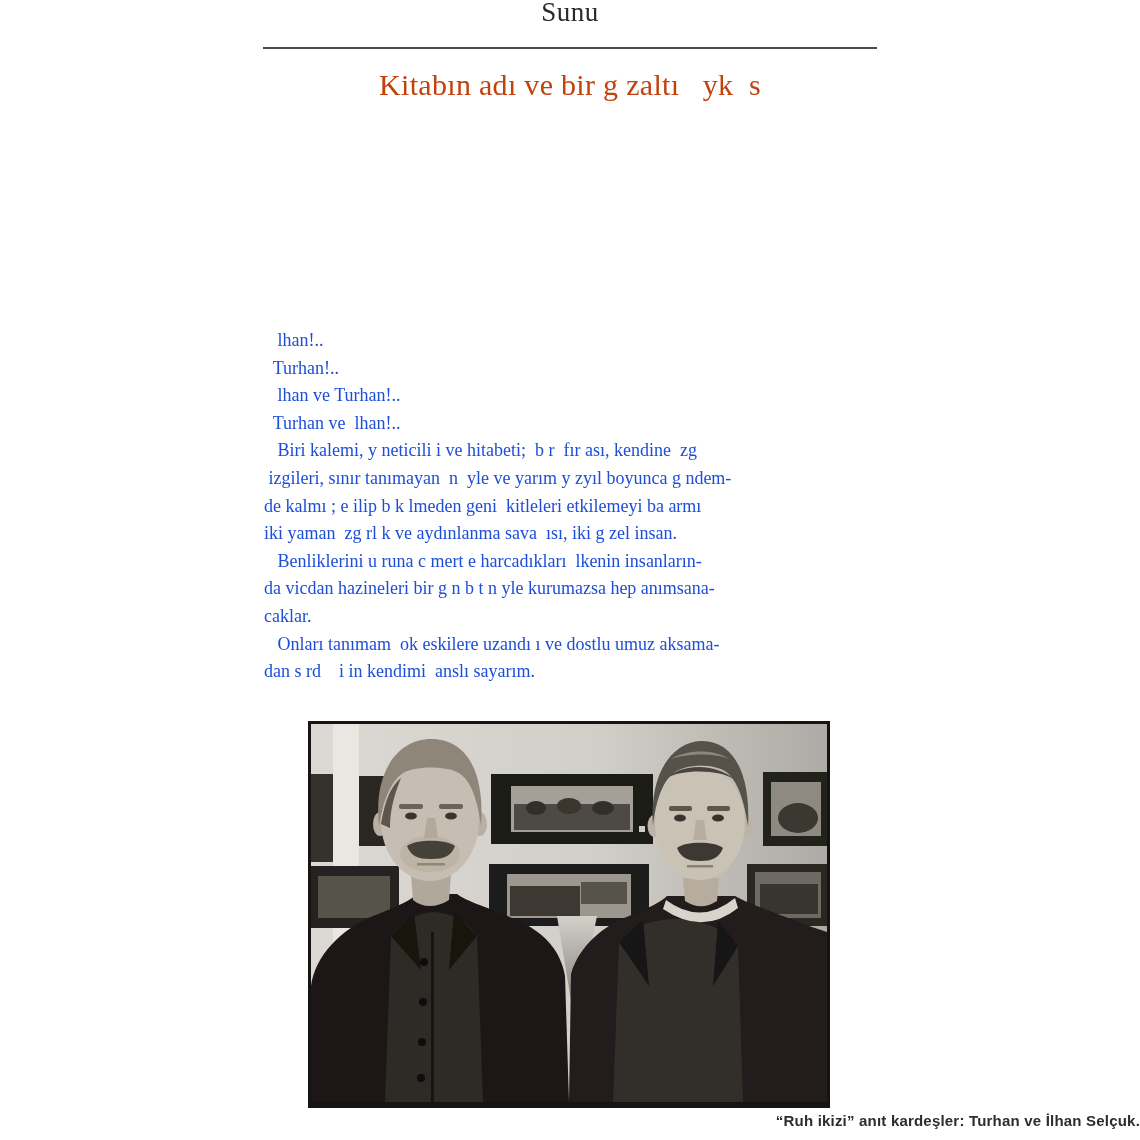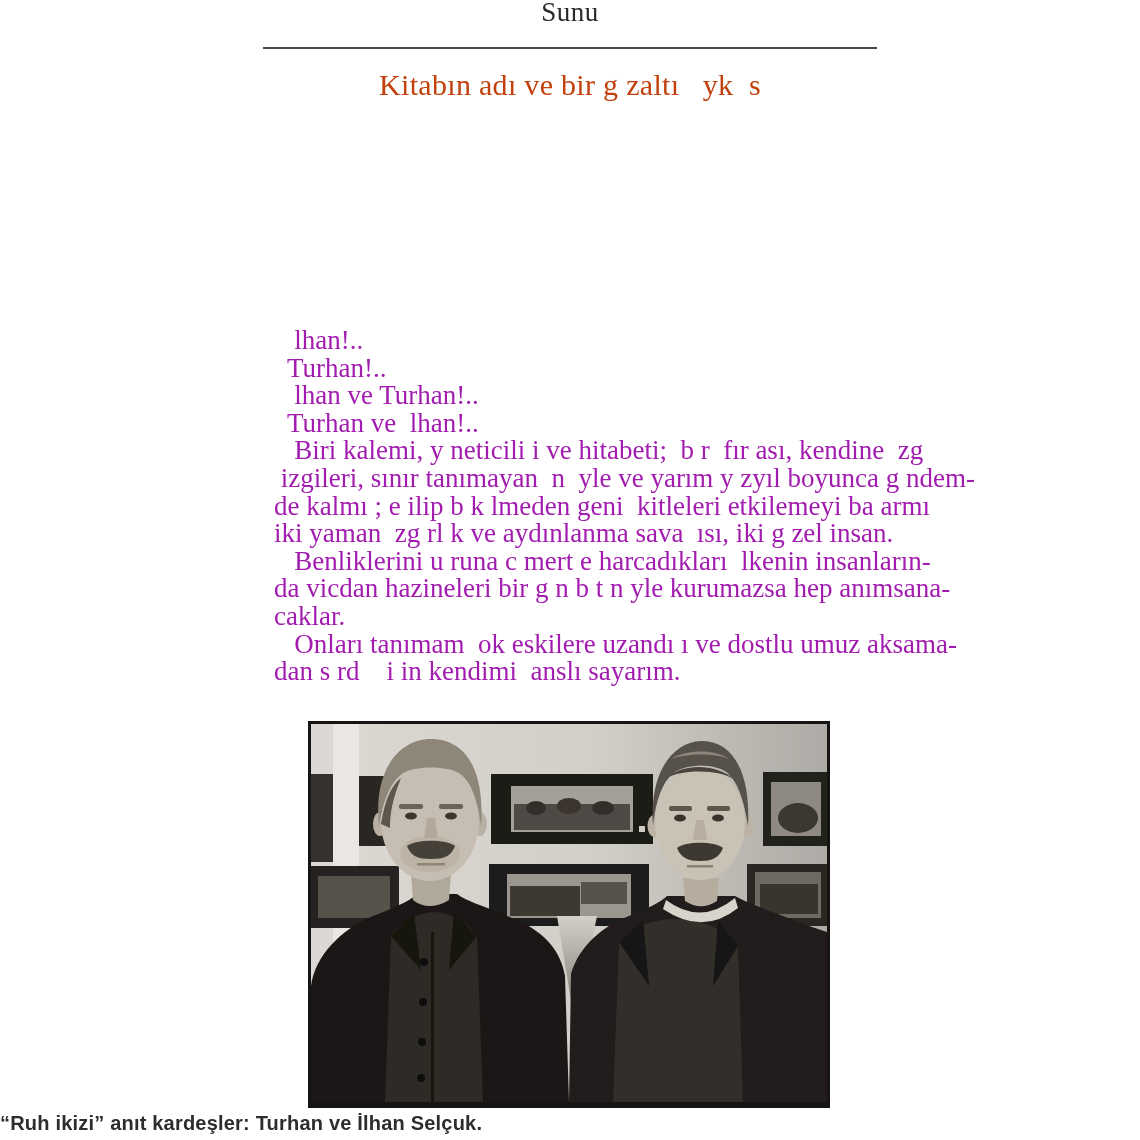--- a/index.html
+++ b/index.html
@@ -22,37 +22,37 @@
     position:absolute;top:47px;left:263px;width:614px;height:2px;
     background:#4a4a4a;
   }
   .heading{
     position:absolute;top:66px;left:0;width:100%;
     text-align:center;margin:0;
     font-size:30px;font-weight:normal;line-height:38px;
     white-space:pre;color:#c2410c;letter-spacing:.3px;
   }
   .bodytext{
-    position:absolute;top:327px;left:274px;width:625px;
-    font-size:27px;line-height:27.6px;
-    white-space:pre;color:#a21caf;
+    position:absolute;top:327px;left:264px;width:625px;
+    font-size:18px;line-height:27.6px;
+    white-space:pre;color:#1d4ed8;
   }
   .tline{height:27.6px;}
   .photo{
     position:absolute;left:308px;top:721px;
     width:516px;height:378px;
     border:3px solid #171513;border-bottom-width:6px;
     background:#d9d6d1;
   }
   .photo svg{display:block;width:516px;height:378px;}
   .caption{
     position:absolute;top:1112px;left:0;width:100%;
-    text-align:left;
+    text-align:right;
     font-family:"Liberation Sans", sans-serif;
-    font-weight:bold;font-size:20px;letter-spacing:.2px;
+    font-weight:bold;font-size:15px;letter-spacing:.2px;
     color:#2d2d2d;
   }
 </style>
 </head>
 <body>
 
 <div class="page">
 
   <h1 class="title">Sunu</h1>
 

